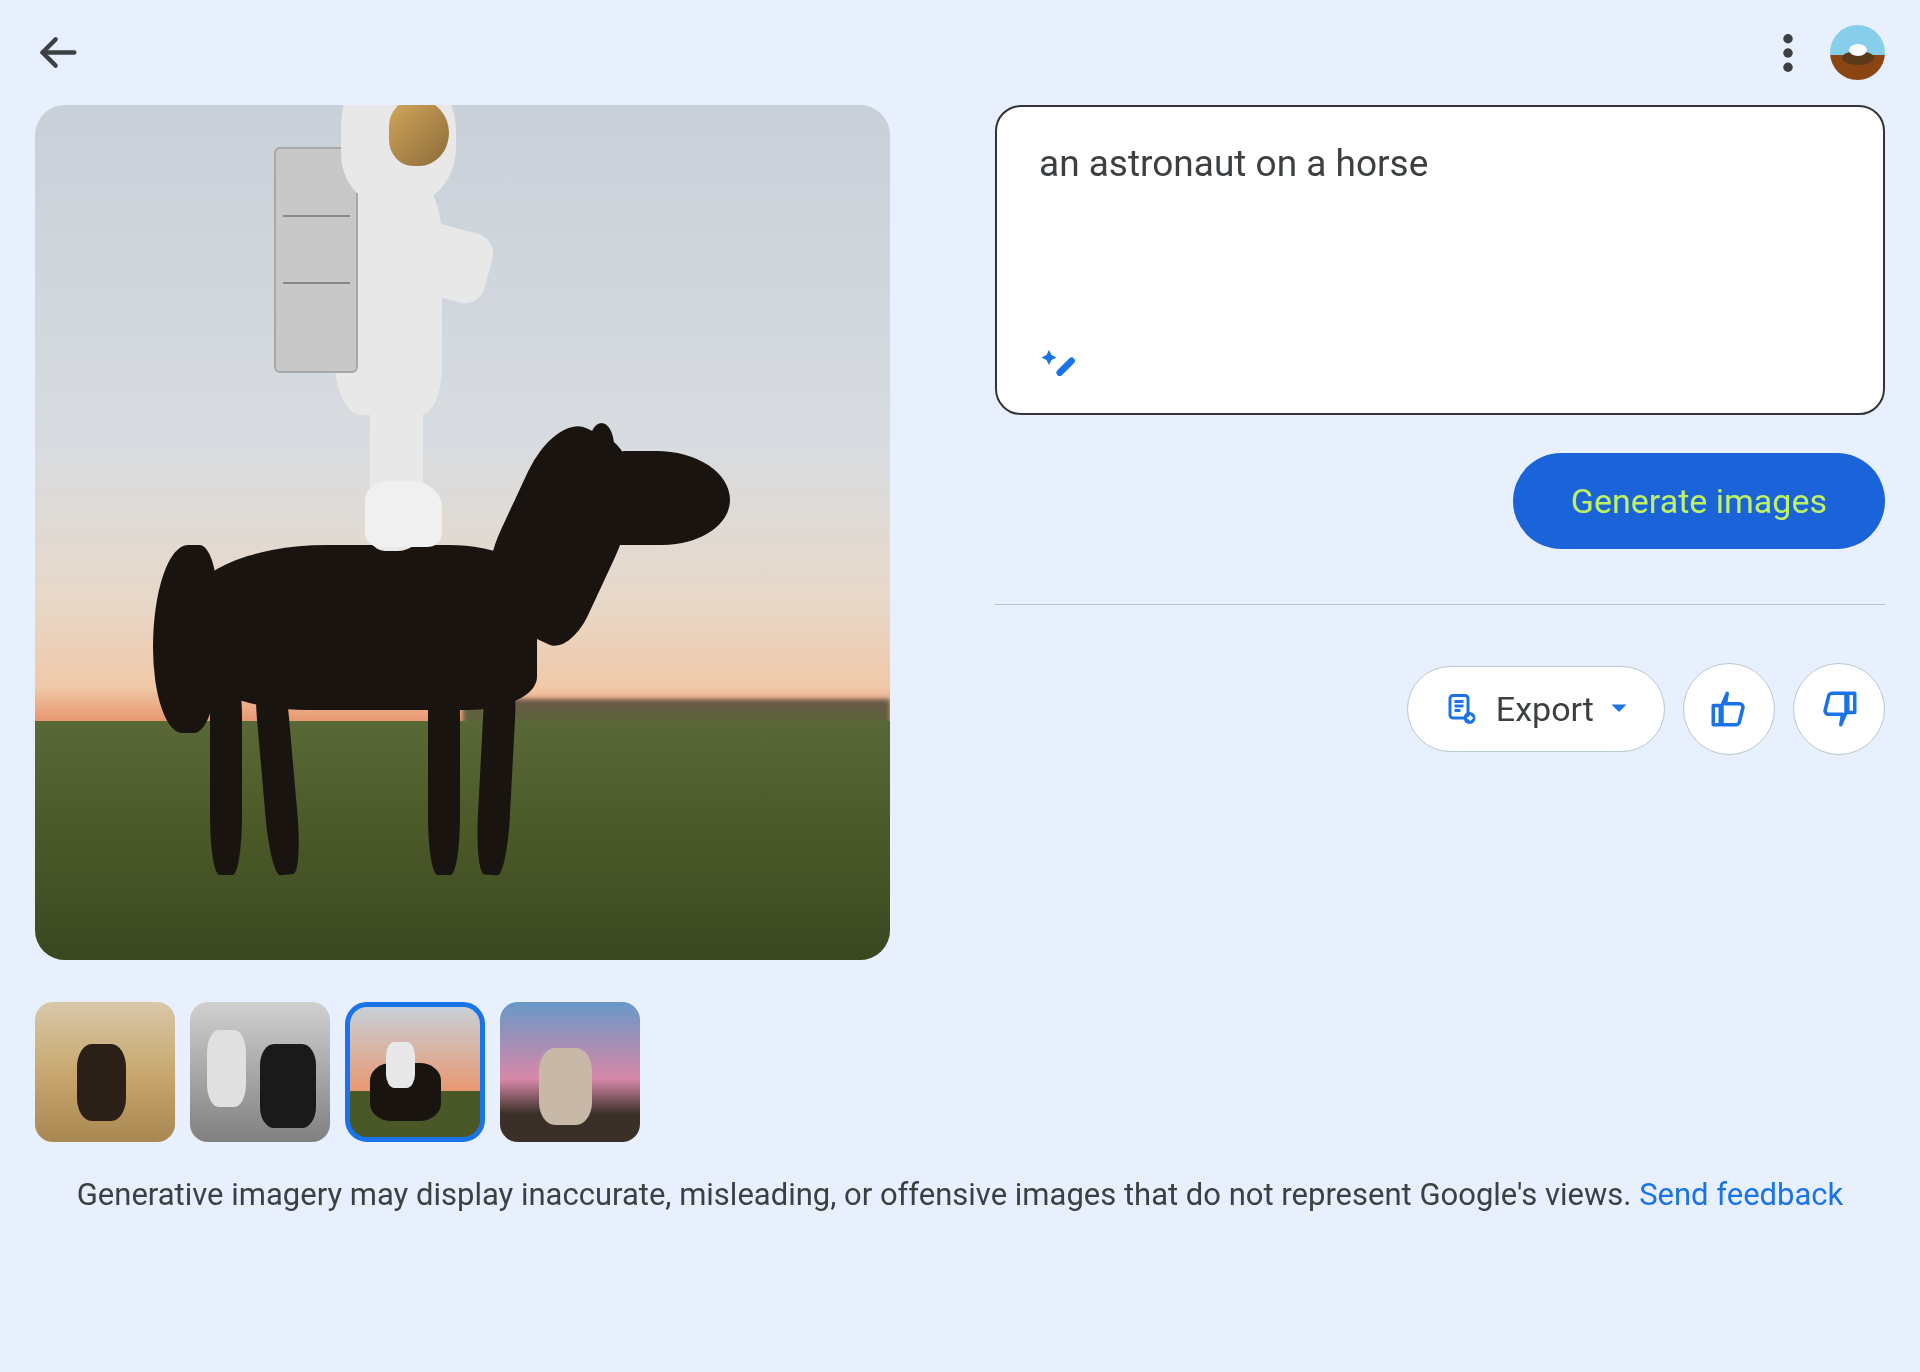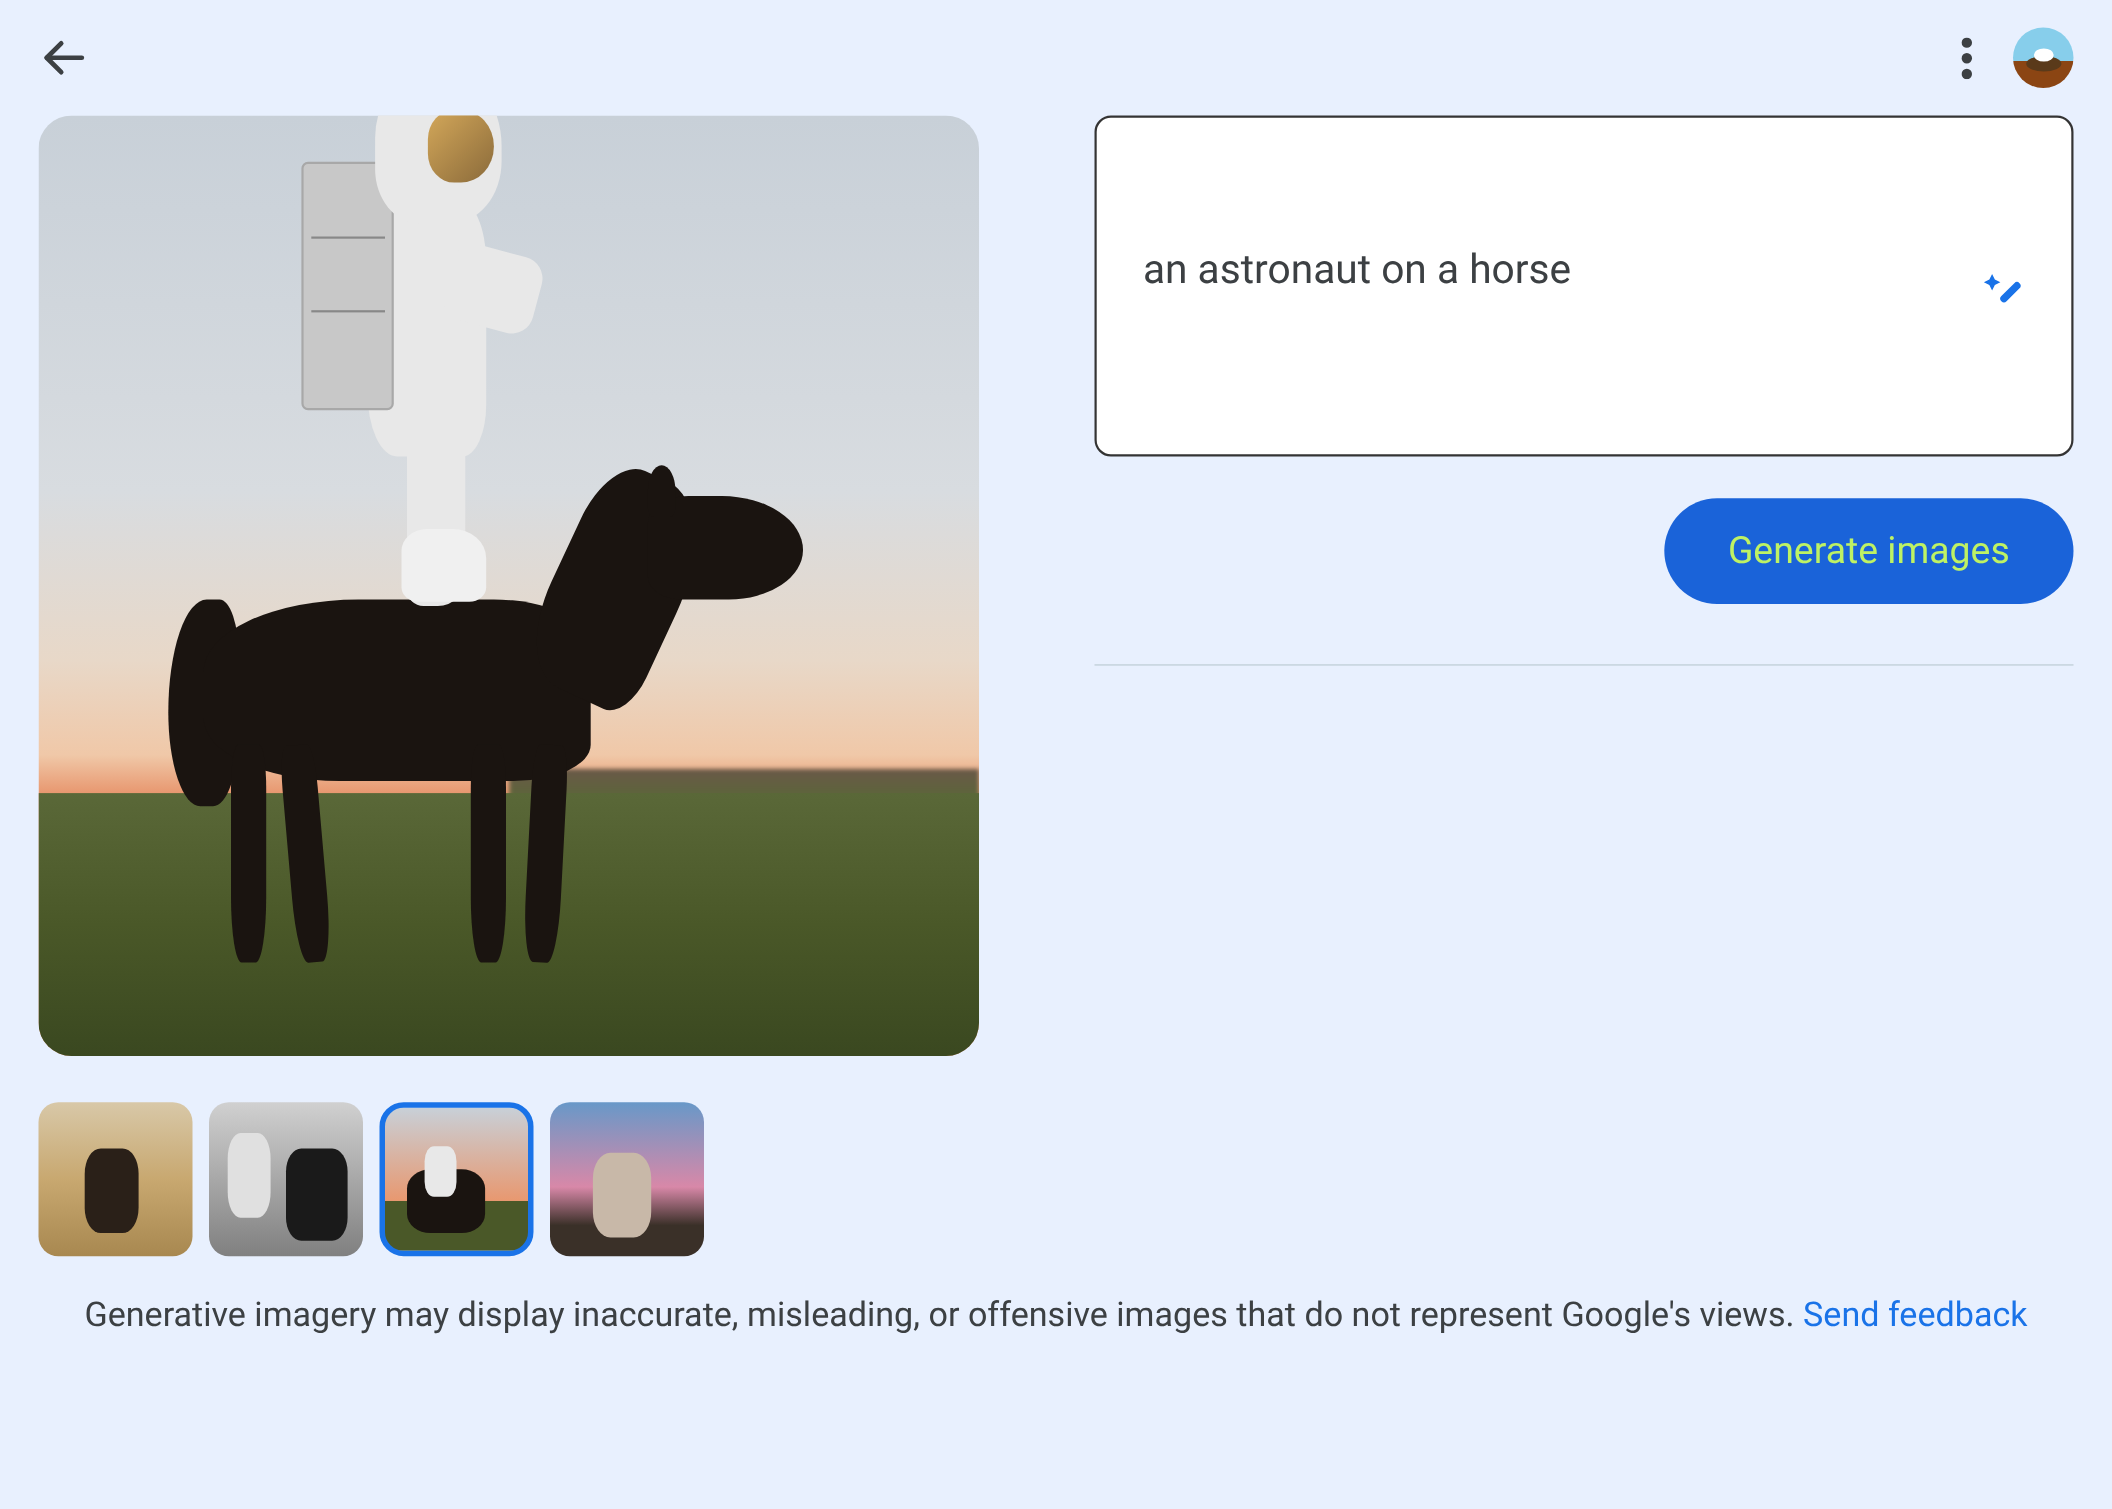--- a/index.html
+++ b/index.html
@@ -293,27 +293,26 @@
       content: ''; position: absolute; width: 38%; height: 55%; background: #c8b8a8;
       bottom: 12%; left: 28%; border-radius: 30%;
     }
     .right-col {
       flex: 1;
       padding-top: 0;
     }
     .prompt-box {
       background: #fff;
       border: 2px solid #343434;
-      border-radius: 15px;
+      border-radius: 26px;
       padding: 35px 42px 28px;
       min-height: 310px;
       display: flex;
-      flex-direction: row;
+      flex-direction: column;
       justify-content: space-between;
-      align-items: center;
     }
     .prompt-text {
       font-size: 37px;
       color: #3c4043;
       font-weight: 400;
       outline: none;
       min-height: 80px;
     }
     .magic-btn {
       cursor: pointer;
@@ -452,18 +451,44 @@
         <svg width="40" height="40" viewBox="0 0 24 24" fill="none">
           <path d="M4.5 6 L6 3 L7.5 6 L10.5 7.5 L7.5 9 L6 12 L4.5 9 L1.5 7.5 Z" fill="#1a73e8"></path>
           <rect x="9" y="11" width="14" height="4" rx="2" transform="rotate(-45 16 13)" fill="#1a73e8"></rect>
         </svg>
       </div>
     </div>
     <div class="generate-row">
       <button class="generate-btn">Generate images</button>
     </div>
     <div class="divider"></div>
+    <div class="actions-row">
+      <button class="export-btn">
+        <svg width="36" height="36" viewBox="0 0 24 24" fill="none" stroke="#1a73e8" stroke-width="2">
+          <rect x="4" y="3" width="12" height="15" rx="2"></rect>
+          <line x1="7" y1="7" x2="13" y2="7"></line>
+          <line x1="7" y1="10" x2="13" y2="10"></line>
+          <line x1="7" y1="13" x2="11" y2="13"></line>
+          <circle cx="17" cy="18" r="4" fill="#1a73e8" stroke="none"></circle>
+          <path d="M15.5 18 L18.5 18 M17 16.5 L18.5 18 L17 19.5" stroke="#fff" stroke-width="1.5"></path>
+        </svg>
+        <span>Export</span>
+        <svg width="18" height="12" viewBox="0 0 12 8">
+          <path d="M1 1 L6 6 L11 1 Z" fill="#1a73e8"></path>
+        </svg>
+      </button>
+      <div class="icon-btn">
+        <svg width="42" height="42" viewBox="0 0 24 24" fill="none" stroke="#1a73e8" stroke-width="2" stroke-linejoin="round">
+          <path d="M7 10v11H3V10h4zm4-7l-1 6h8c1 0 2 1 2 2l-2 8c0 1-1 2-2 2H8V10l3-7z"></path>
+        </svg>
+      </div>
+      <div class="icon-btn">
+        <svg width="42" height="42" viewBox="0 0 24 24" fill="none" stroke="#1a73e8" stroke-width="2" stroke-linejoin="round">
+          <path d="M17 14V3h4v11h-4zm-4 7l1-6H6c-1 0-2-1-2-2l2-8c0-1 1-2 2-2h8v11l-3 7z"></path>
+        </svg>
+      </div>
+    </div>
   </div>
 </div>
 
 <div class="disclaimer">
   <span>Generative imagery may display inaccurate, misleading, or offensive images that do not represent Google's views. </span><a href="#">Send feedback</a>
 </div>
 
 </body></html>

